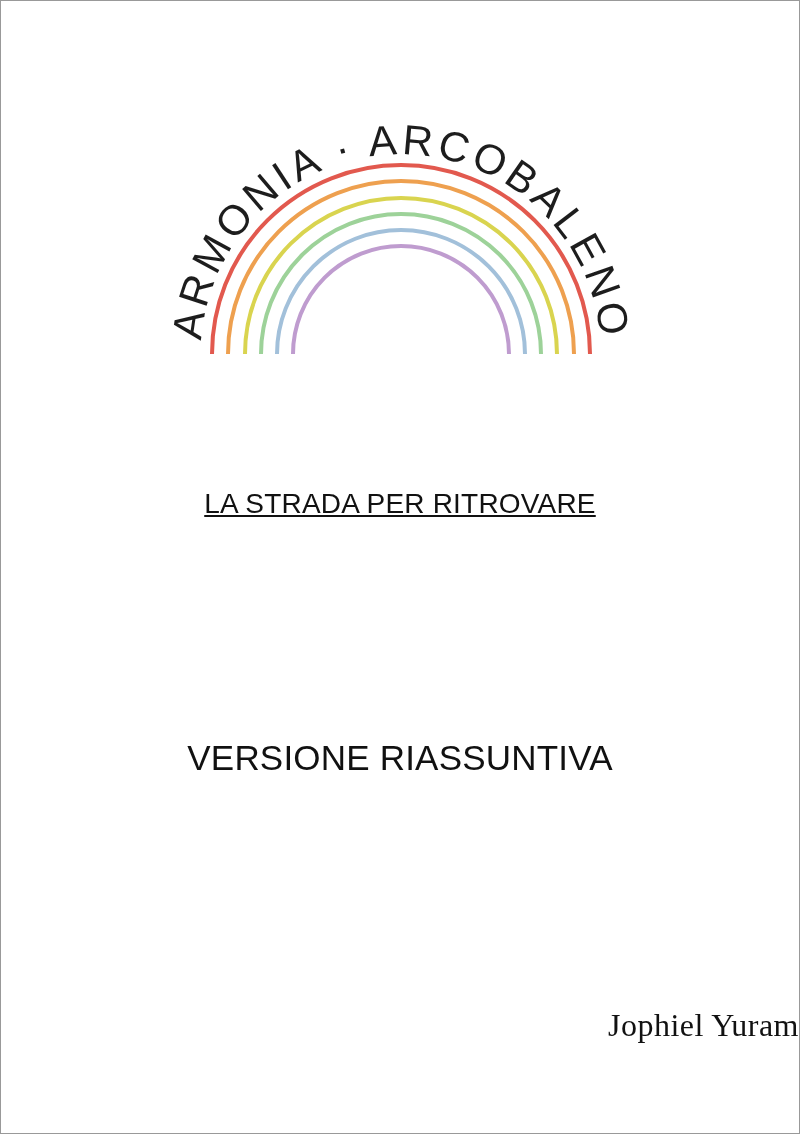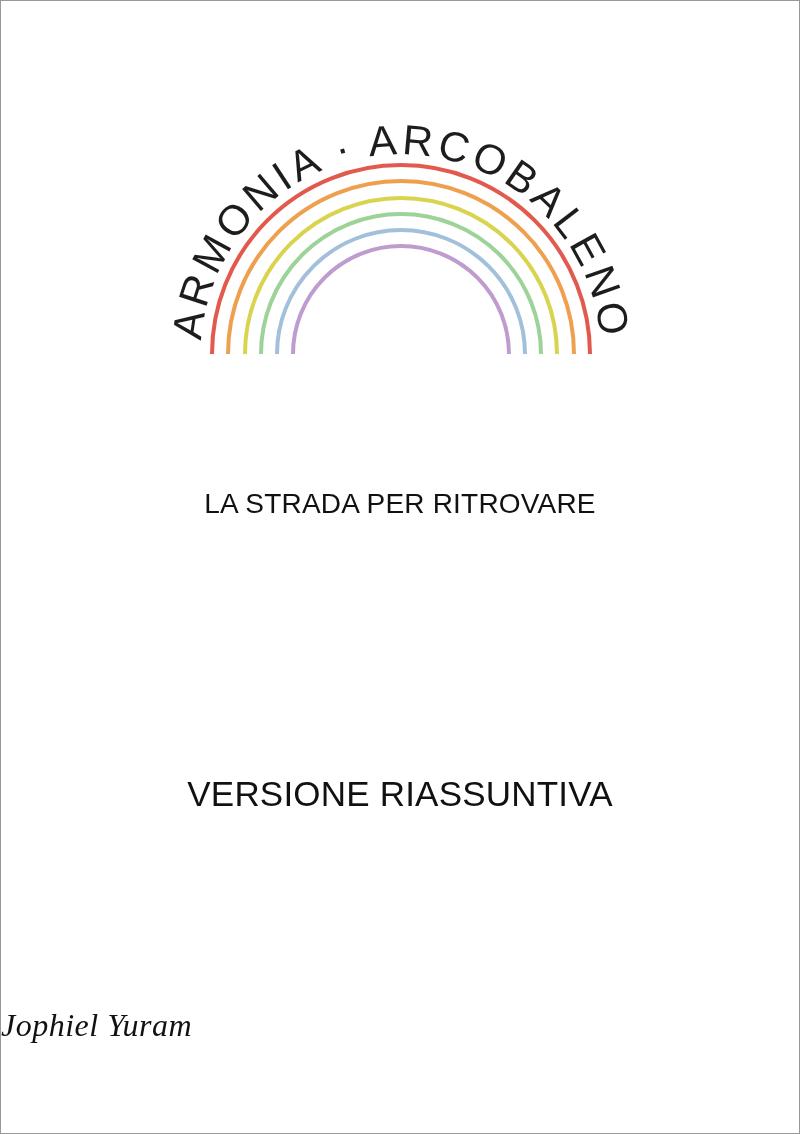--- a/index.html
+++ b/index.html
@@ -39,41 +39,40 @@
   .subtitle {
     position: absolute;
     top: 486px;
     left: 0;
     width: 100%;
     text-align: center;
     font-size: 28px;
     line-height: 33px;
     color: #111111;
     letter-spacing: 0.2px;
+    text-decoration: underline;
   }
   .edition {
     position: absolute;
     top: 737px;
     left: 0;
     width: 100%;
     text-align: center;
     font-size: 35px;
     line-height: 40px;
     color: #111111;
     letter-spacing: 0.2px;
-    margin-top: 36px;
   }
   .author {
     position: absolute;
     top: 1005px;
     left: 0;
     width: 100%;
-    text-align: left;
+    text-align: right;
     font-family: "Liberation Serif", serif;
-    font-style: italic;
     font-size: 32px;
     line-height: 38px;
     color: #111111;
     letter-spacing: 0.5px;
   }
 </style>
 </head>
 <body>
 
 <div class="page">

